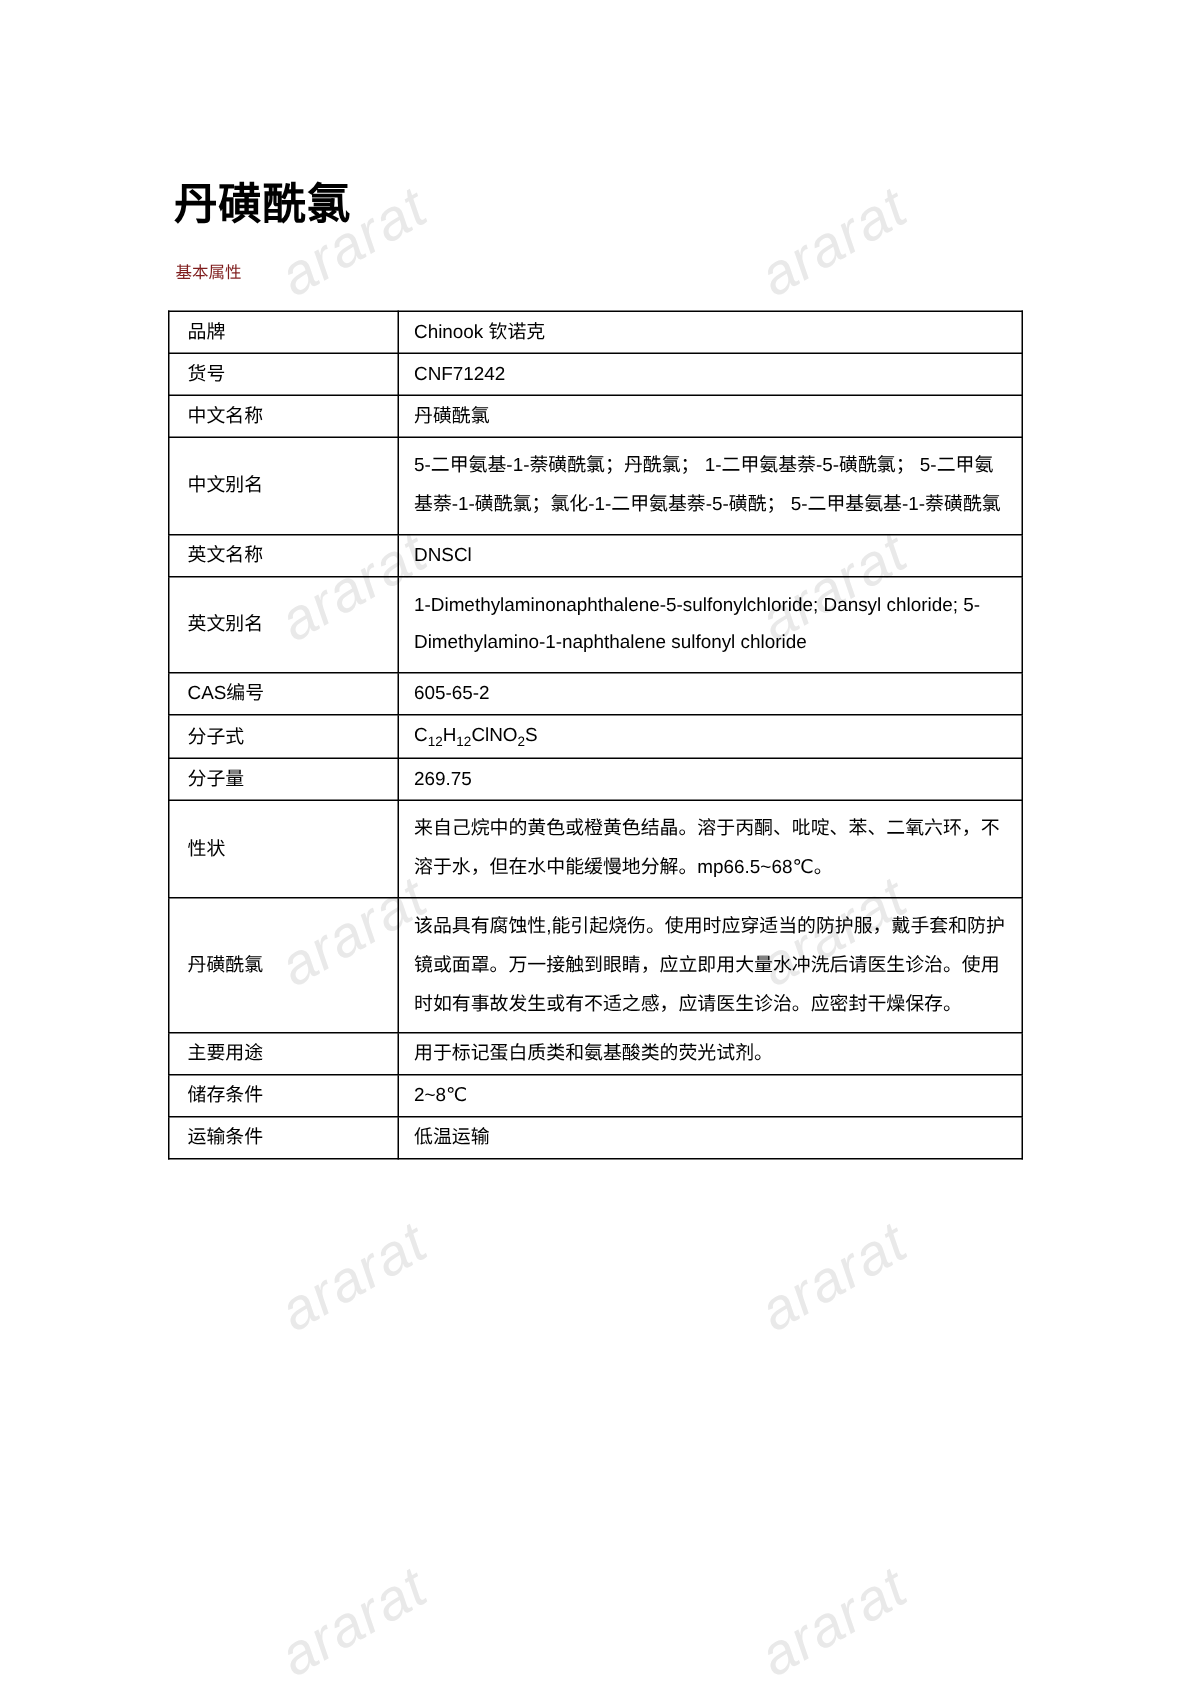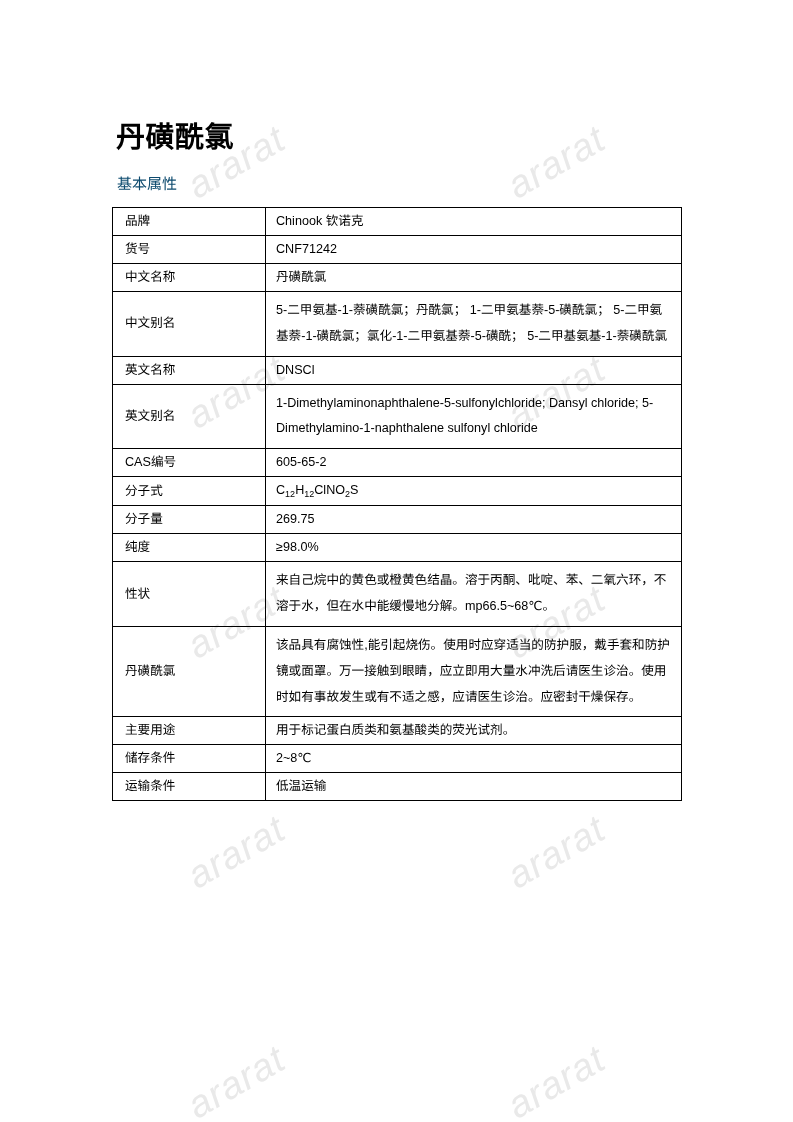--- a/index.html
+++ b/index.html
@@ -57,23 +57,23 @@
     line-height: 1.1;
     letter-spacing: 0.5px;
     color: #000;
     white-space: nowrap;
   }
 
   #section-subtitle {
     position: absolute;
     left: 117px;
     top: 172px;
-    font-size: 15px;
+    font-size: 11px;
     font-weight: 400;
-    color: #0c4a6e;
+    color: #7f1d1d;
     white-space: nowrap;
   }
 
   #spec-table {
     position: absolute;
     left: 112px;
     top: 207px;
     width: 569px;
     border-collapse: collapse;
     table-layout: fixed;
@@ -173,24 +173,20 @@
           <td class="value">605-65-2</td>
         </tr>
         <tr class="single">
           <td class="label">分子式</td>
           <td class="value formula"><span>C</span><sub>12</sub><span>H</span><sub>12</sub><span>ClNO</span><sub>2</sub><span>S</span></td>
         </tr>
         <tr class="single">
           <td class="label">分子量</td>
           <td class="value">269.75</td>
         </tr>
-        <tr class="single">
-          <td class="label">纯度</td>
-          <td class="value">≥98.0%</td>
-        </tr>
         <tr class="multi">
           <td class="label">性状</td>
           <td class="value">来自己烷中的黄色或橙黄色结晶。溶于丙酮、吡啶、苯、二氧六环，不溶于水，但在水中能缓慢地分解。mp66.5~68℃。</td>
         </tr>
         <tr class="multi">
           <td class="label">丹磺酰氯</td>
           <td class="value">该品具有腐蚀性,能引起烧伤。使用时应穿适当的防护服，戴手套和防护镜或面罩。万一接触到眼睛，应立即用大量水冲洗后请医生诊治。使用时如有事故发生或有不适之感，应请医生诊治。应密封干燥保存。</td>
         </tr>
         <tr class="single">
           <td class="label">主要用途</td>

